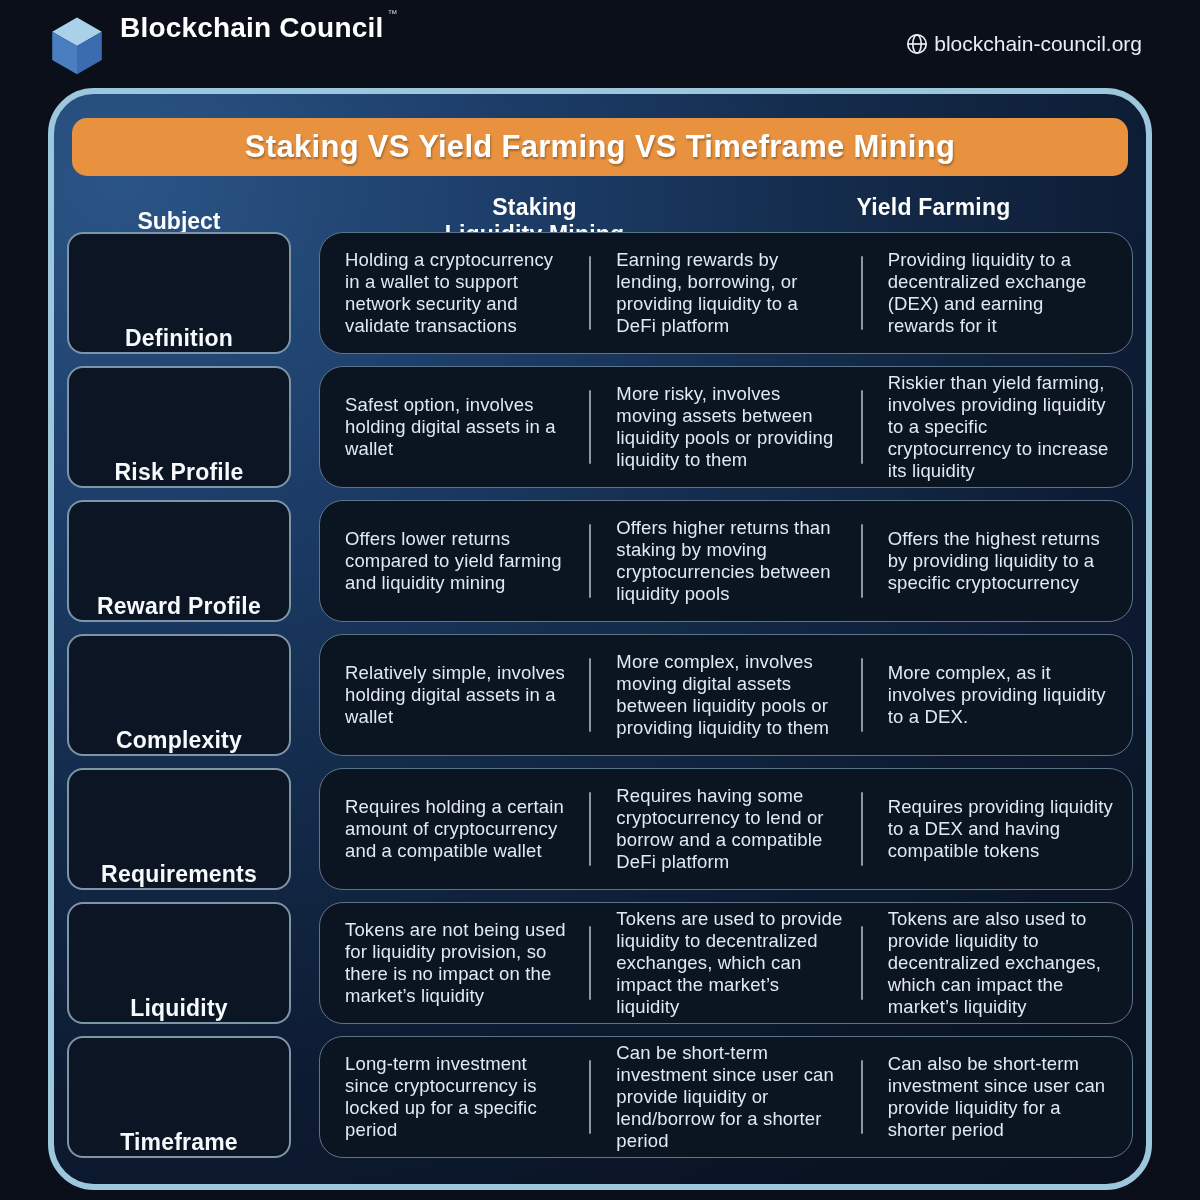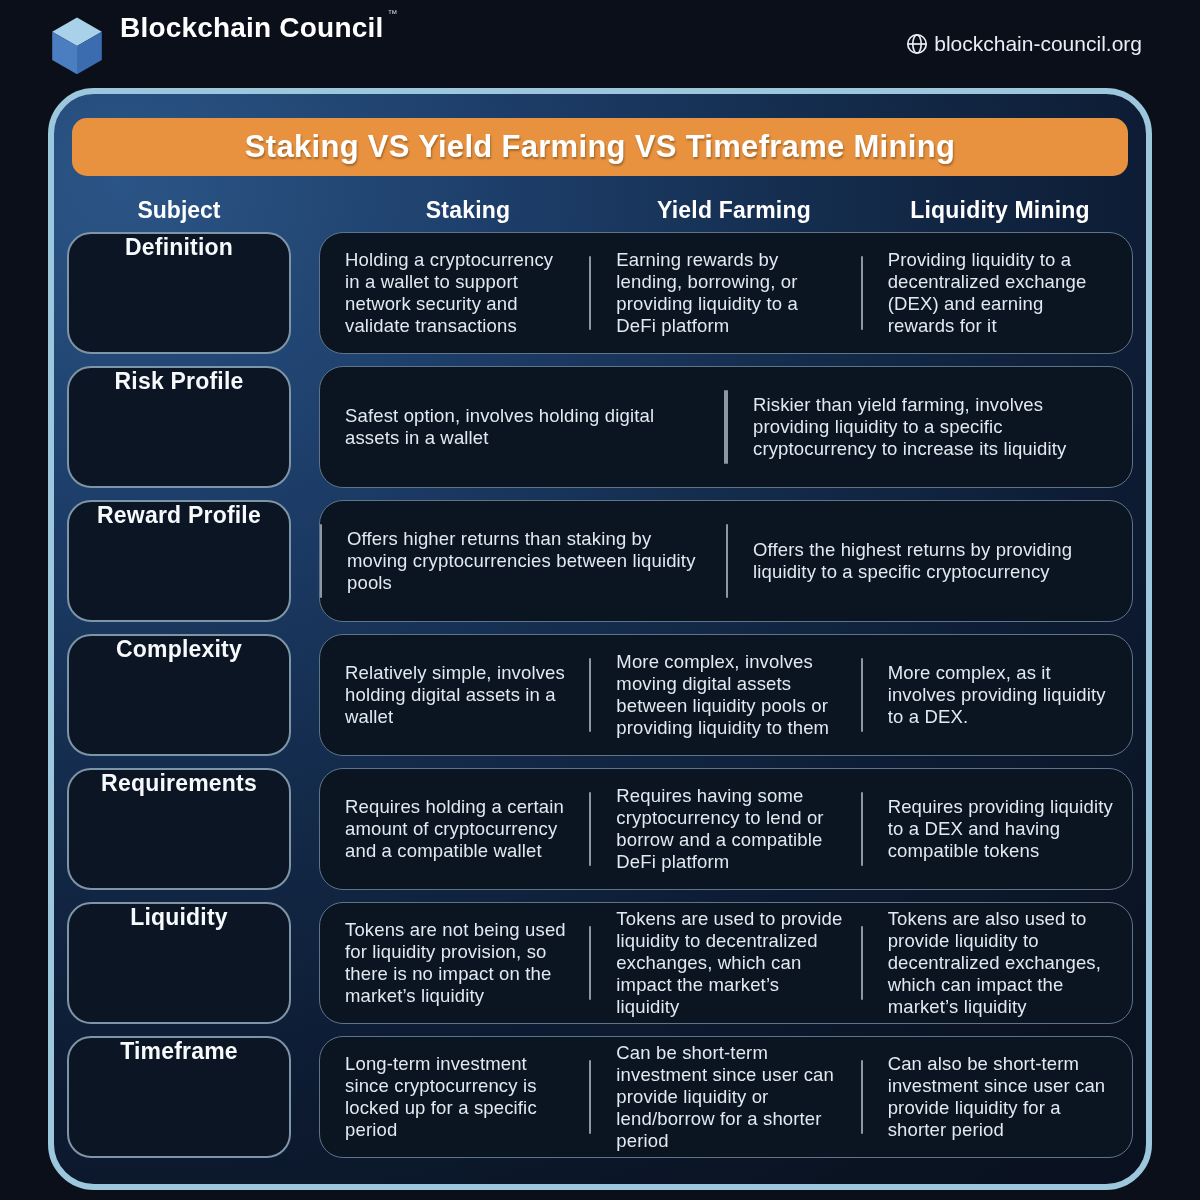--- a/index.html
+++ b/index.html
@@ -34,29 +34,29 @@
     margin:0 5px; height:58px; background:#e8923f; border-radius:15px;
     display:flex; align-items:center; justify-content:center;
     color:#ffffff; font-size:31px; font-weight:700; letter-spacing:.3px;
     text-shadow:1px 2px 2px rgba(40,25,5,.35);
   }
   .header-grid {
     display:grid; grid-template-columns:224px 1fr; gap:44px;
     margin-top:18px; height:32px; align-items:center;
   }
   .header-subject { text-align:center; color:#ffffff; font-size:23px; font-weight:700; }
-  .header-cols { display:grid; grid-template-columns:1fr 1fr 1fr; }
+  .header-cols { display:grid; grid-template-columns:1fr 1fr; }
   .header-col { text-align:center; color:#ffffff; font-size:23px; font-weight:700; letter-spacing:.2px; }
 
   
   .rows { margin-top:6px; display:flex; flex-direction:column; gap:12px; }
   .row { display:grid; grid-template-columns:224px 1fr; gap:28px; height:122px; }
   .subject-box {
-    background:#0c1523; border:2px solid #7e95a8; border-radius:24px;
-    display:flex; align-items:flex-start; justify-content:center;
+    background:#0c1523; border:2px solid #7e95a8; border-radius:16px;
+    display:flex; align-items:flex-end; justify-content:center;
   }
   .subject-box span { color:#f7fafc; font-size:23px; font-weight:600; letter-spacing:.2px; }
   .content-box {
     background:#0b1421; border:1.5px solid #5e7489; border-radius:24px;
     display:flex; align-items:stretch; overflow:hidden;
   }
   .cell {
     flex:1 1 0; display:flex; align-items:center;
     padding:8px 18px 8px 25px;
     color:#e2e9f0; font-size:18.5px; line-height:1.2; letter-spacing:.15px;
@@ -118,30 +118,32 @@
     </div>
   </div>
 
   <div class="row">
     <div class="subject-box">
       <span>Risk Profile</span>
     </div>
     <div class="content-box">
       <div class="cell">Safest option, involves holding digital assets in a wallet</div>
       <div class="vdiv"></div>
+      <div class="cell">More risky, involves moving assets between liquidity pools or providing liquidity to them</div>
       <div class="vdiv"></div>
       <div class="cell">Riskier than yield farming, involves providing liquidity to a specific cryptocurrency to increase its liquidity</div>
     </div>
   </div>
 
   <div class="row">
     <div class="subject-box">
       <span>Reward Profile</span>
     </div>
     <div class="content-box">
+      <div class="cell">Offers lower returns compared to yield farming and liquidity mining</div>
       <div class="vdiv"></div>
       <div class="cell">Offers higher returns than staking by moving cryptocurrencies between liquidity pools</div>
       <div class="vdiv"></div>
       <div class="cell">Offers the highest returns by providing liquidity to a specific cryptocurrency</div>
     </div>
   </div>
 
   <div class="row">
     <div class="subject-box">
       <span>Complexity</span>

